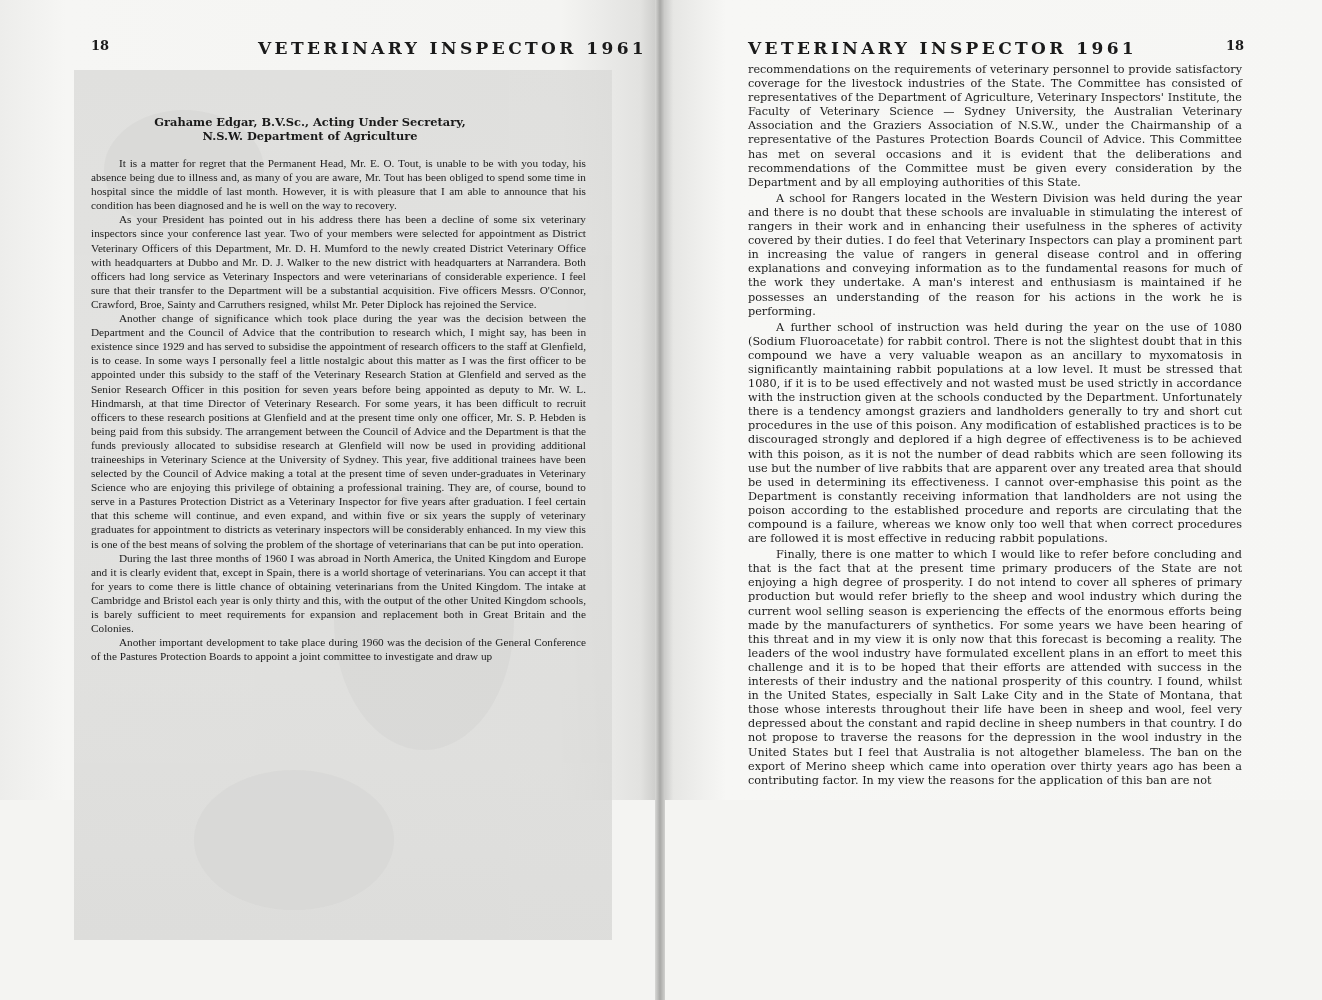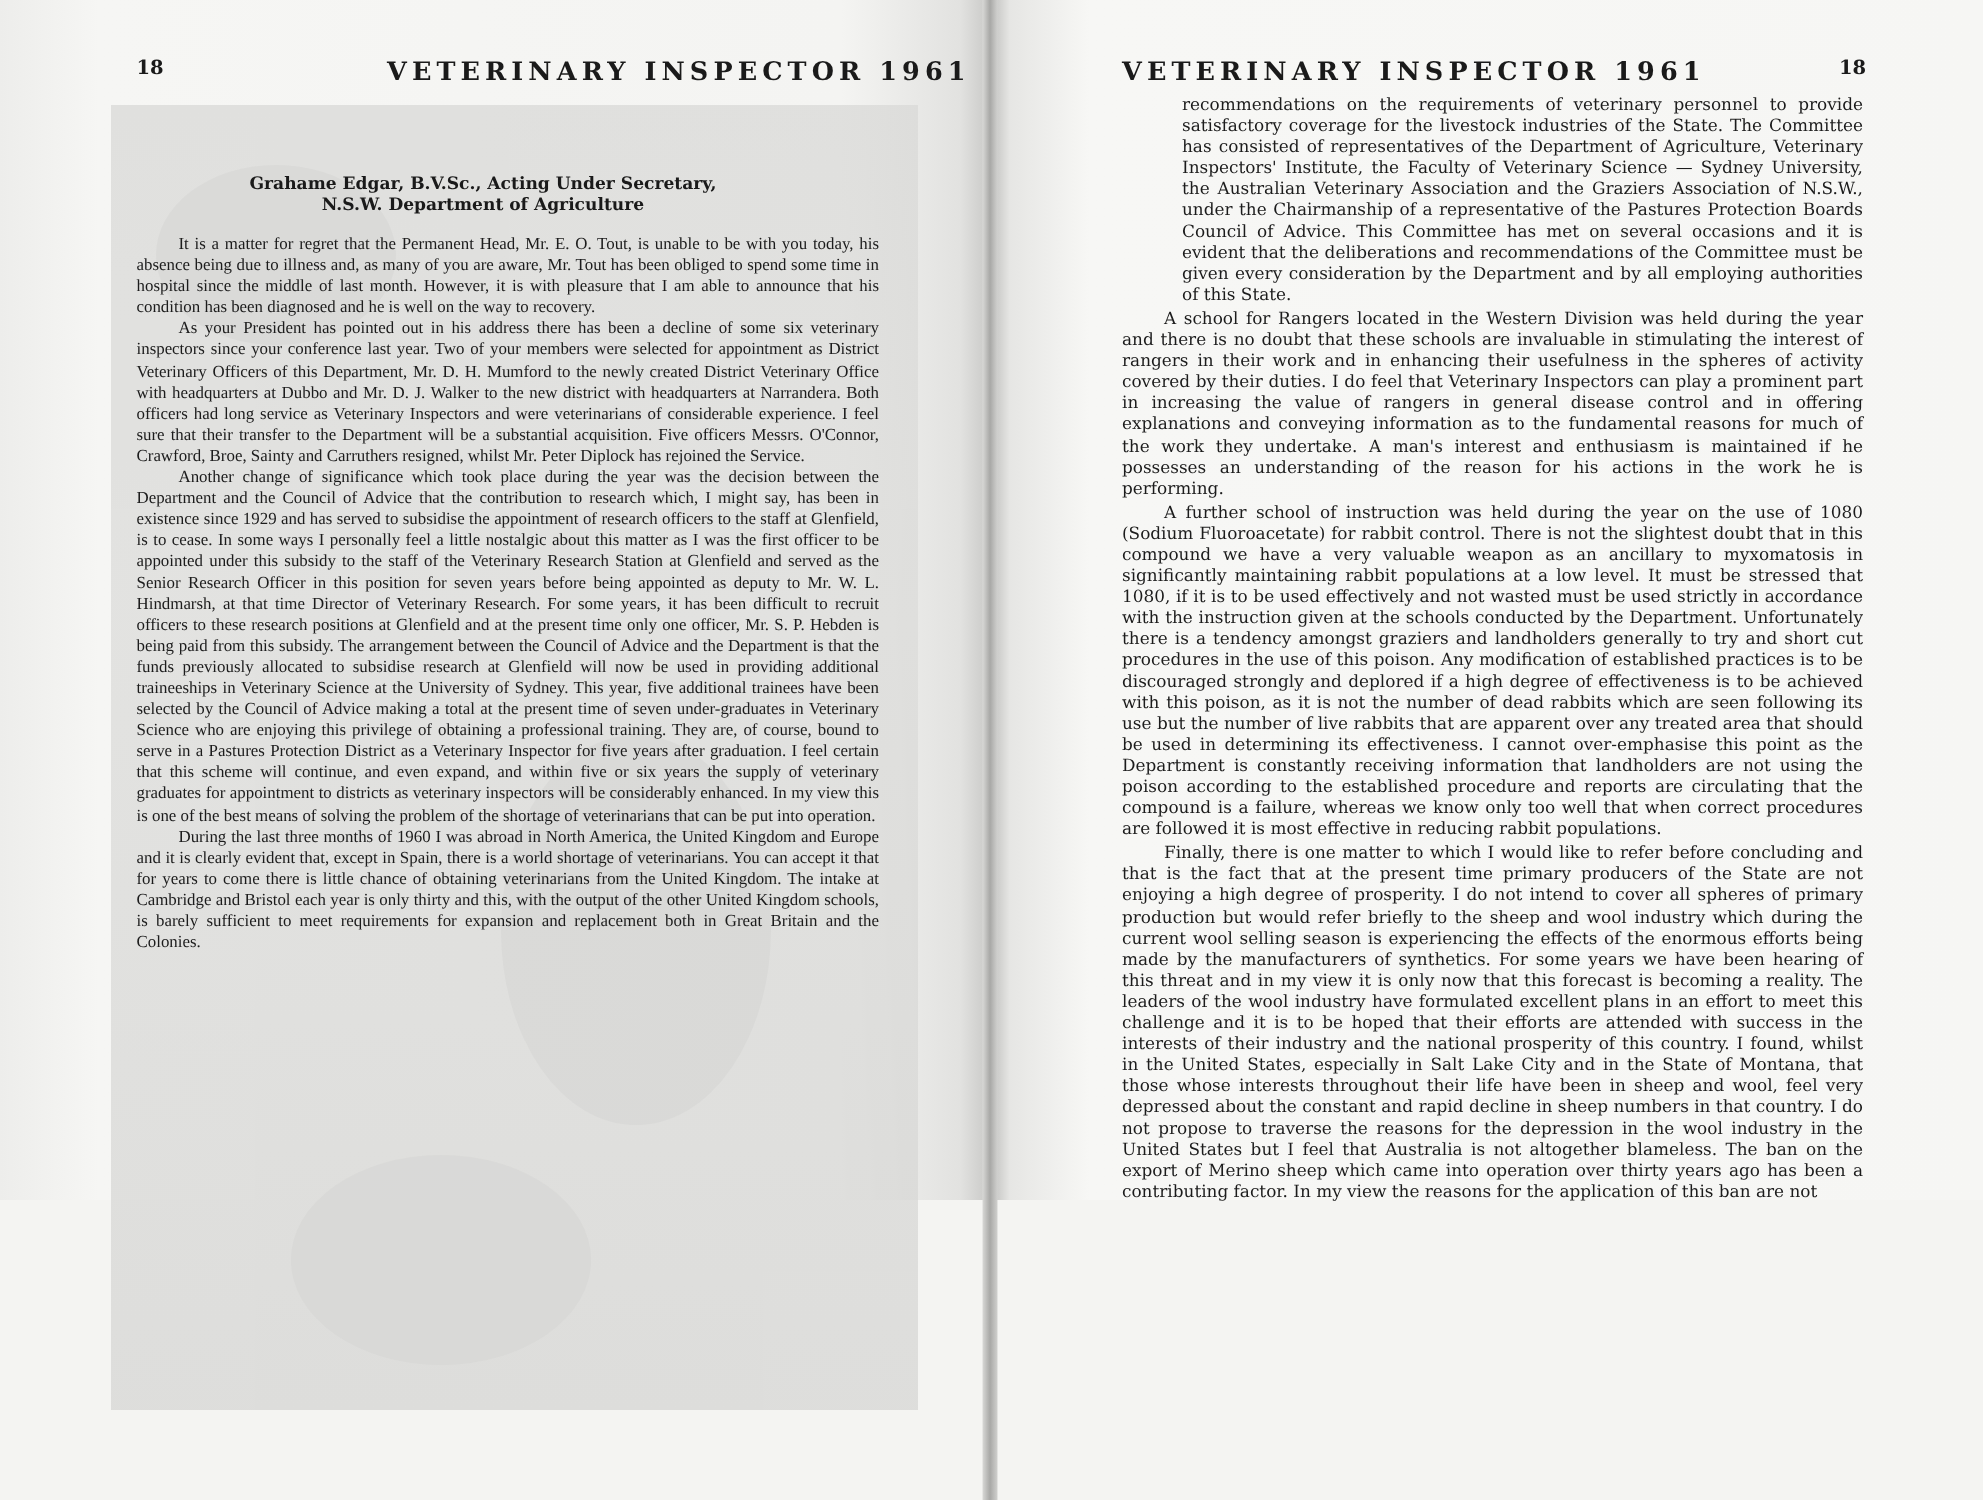--- a/index.html
+++ b/index.html
@@ -38,30 +38,29 @@
   }
   .title {
     position: absolute; left: 0; width: 660px; top: 62px; text-align: center;
     font-family: "Liberation Sans", sans-serif; font-weight: bold; font-size: 31px;
     color: #111;
   }
   .byline {
     position: absolute; left: 0; width: 620px; top: 115px; text-align: center;
     font-family: "DejaVu Serif", serif; font-weight: bold; font-size: 11.4px;
     line-height: 14px;
-    padding-left: 12px;
   }
   .body-col {
     position: absolute;
     font-family: "DejaVu Serif", serif; font-size: 11.25px;
     line-height: 14.1px; text-align: justify; color: #1c1c1c;
     font-weight: 500;
   }
   .body-col p { margin: 0; text-indent: 28px; }
-  .body-col p.noindent { text-indent: 0; margin-left: 40px; }
+  .body-col p.noindent { text-indent: 0; }
   .left-body { left: 91px; top: 156px; width: 495px; font-family: Liberation Serif, serif; }
   .right-body { left: 748px; top: 63px; width: 494px; }
   .right-body p + p { margin-top: 2px; }
   .left-body p + p { margin-top: 0; }
 </style>
 </head>
 <body>
 
 <div class="spread">
 
@@ -79,20 +78,21 @@
     <div class="byline">
       <div>Grahame Edgar, B.V.Sc., Acting Under Secretary,</div>
       <div>N.S.W. Department of Agriculture</div>
     </div>
 
     <div class="body-col left-body">
       <p>It is a matter for regret that the Permanent Head, Mr. E. O. Tout, is unable to be with you today, his absence being due to illness and, as many of you are aware, Mr. Tout has been obliged to spend some time in hospital since the middle of last month. However, it is with pleasure that I am able to announce that his condition has been diagnosed and he is well on the way to recovery.</p>
       <p>As your President has pointed out in his address there has been a decline of some six veterinary inspectors since your conference last year. Two of your members were selected for appointment as District Veterinary Officers of this Department, Mr. D. H. Mumford to the newly created District Veterinary Office with headquarters at Dubbo and Mr. D. J. Walker to the new district with headquarters at Narrandera. Both officers had long service as Veterinary Inspectors and were veterinarians of considerable experience. I feel sure that their transfer to the Department will be a substantial acquisition. Five officers Messrs. O'Connor, Crawford, Broe, Sainty and Carruthers resigned, whilst Mr. Peter Diplock has rejoined the Service.</p>
       <p>Another change of significance which took place during the year was the decision between the Department and the Council of Advice that the contribution to research which, I might say, has been in existence since 1929 and has served to subsidise the appointment of research officers to the staff at Glenfield, is to cease. In some ways I personally feel a little nostalgic about this matter as I was the first officer to be appointed under this subsidy to the staff of the Veterinary Research Station at Glenfield and served as the Senior Research Officer in this position for seven years before being appointed as deputy to Mr. W. L. Hindmarsh, at that time Director of Veterinary Research. For some years, it has been difficult to recruit officers to these research positions at Glenfield and at the present time only one officer, Mr. S. P. Hebden is being paid from this subsidy. The arrangement between the Council of Advice and the Department is that the funds previously allocated to subsidise research at Glenfield will now be used in providing additional traineeships in Veterinary Science at the University of Sydney. This year, five additional trainees have been selected by the Council of Advice making a total at the present time of seven under-graduates in Veterinary Science who are enjoying this privilege of obtaining a professional training. They are, of course, bound to serve in a Pastures Protection District as a Veterinary Inspector for five years after graduation. I feel certain that this scheme will continue, and even expand, and within five or six years the supply of veterinary graduates for appointment to districts as veterinary inspectors will be considerably enhanced. In my view this is one of the best means of solving the problem of the shortage of veterinarians that can be put into operation.</p>
       <p>During the last three months of 1960 I was abroad in North America, the United Kingdom and Europe and it is clearly evident that, except in Spain, there is a world shortage of veterinarians. You can accept it that for years to come there is little chance of obtaining veterinarians from the United Kingdom. The intake at Cambridge and Bristol each year is only thirty and this, with the output of the other United Kingdom schools, is barely sufficient to meet requirements for expansion and replacement both in Great Britain and the Colonies.</p>
+      <p>Another important development to take place during 1960 was the decision of the General Conference of the Pastures Protection Boards to appoint a joint committee to investigate and draw up</p>
     </div>
   </div>
 
   <div class="page page-right">
     <div class="run-head" style="left:88px;">VETERINARY INSPECTOR 1961</div>
     <div class="folio" style="left:566px;">18</div>
   </div>
 </div>
 
 <div class="gutter"></div>

